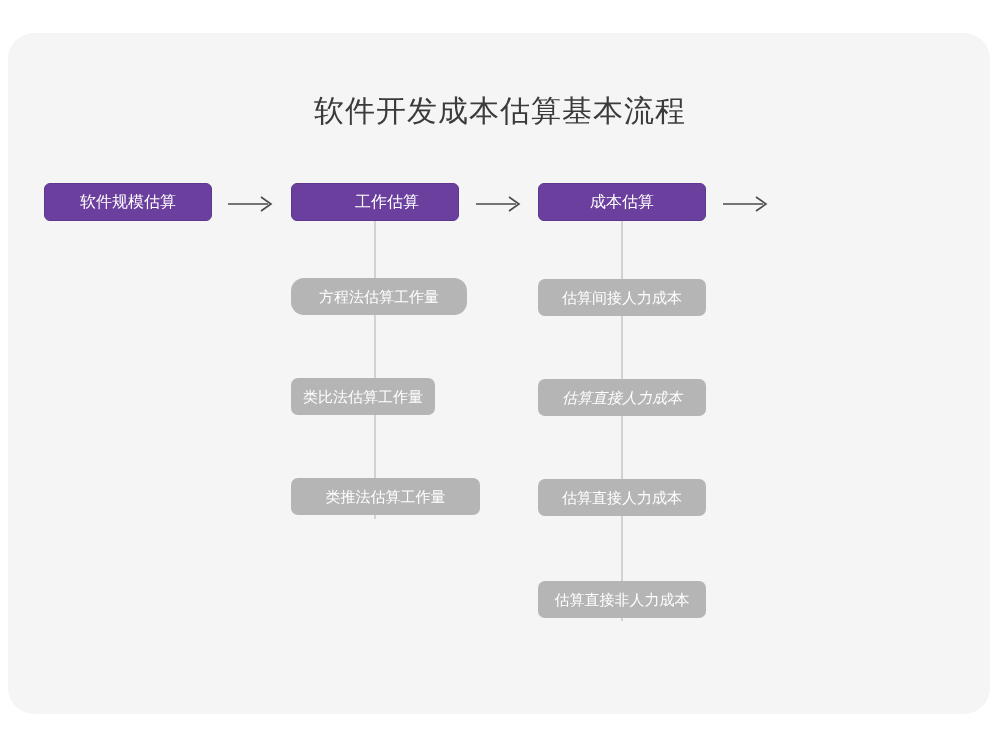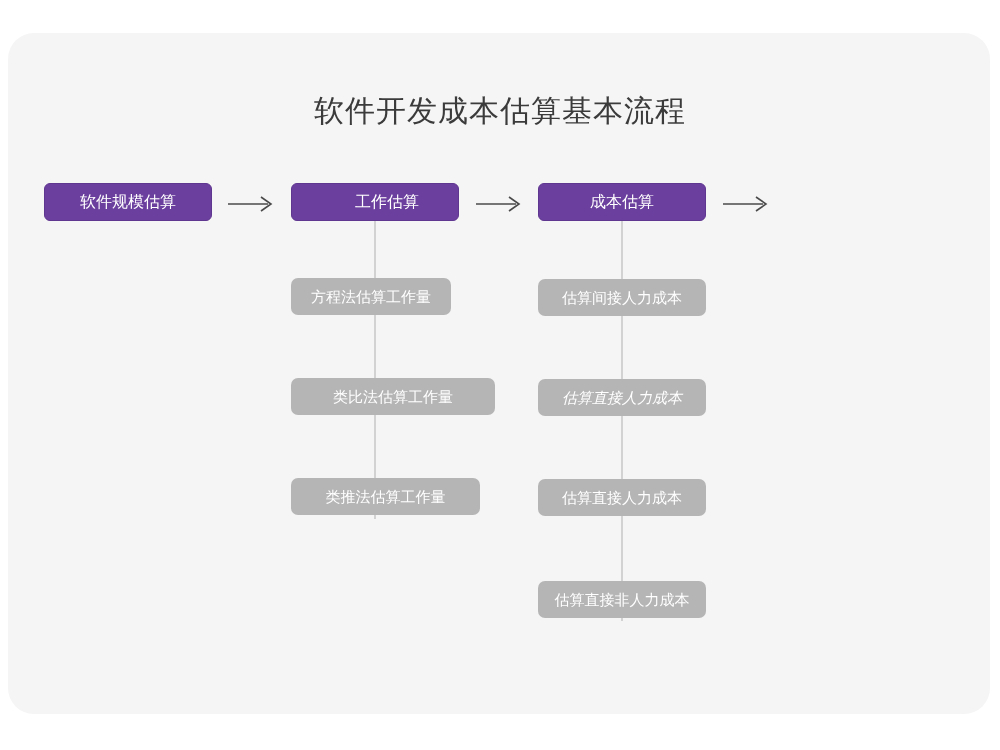--- a/index.html
+++ b/index.html
@@ -122,25 +122,25 @@
   </div>
 
   <div class="node primary" style="left:44px; top:183px; width:168px;">
     <span class="node-label">软件规模估算</span>
   </div>
 
   <div class="node primary" style="left:291px; top:183px; width:168px;padding-left:24px;">
     <span class="node-label">工作估算</span>
   </div>
 
-  <div class="node secondary" style="left:291px; top:278px; width:160px;">
+  <div class="node secondary" style="left:291px; top:278px; width:176px;border-radius:13px;">
     <span class="node-label">方程法估算工作量</span>
   </div>
 
-  <div class="node secondary" style="left:291px; top:378px; width:204px;text-align:center;">
+  <div class="node secondary" style="left:291px; top:378px; width:144px;text-align:center;">
     <span class="node-label">类比法估算工作量</span>
   </div>
 
   <div class="node secondary" style="left:291px; top:478px; width:189px;">
     <span class="node-label">类推法估算工作量</span>
   </div>
 
   <div class="node primary" style="left:538px; top:183px; width:168px;">
     <span class="node-label">成本估算</span>
   </div>

